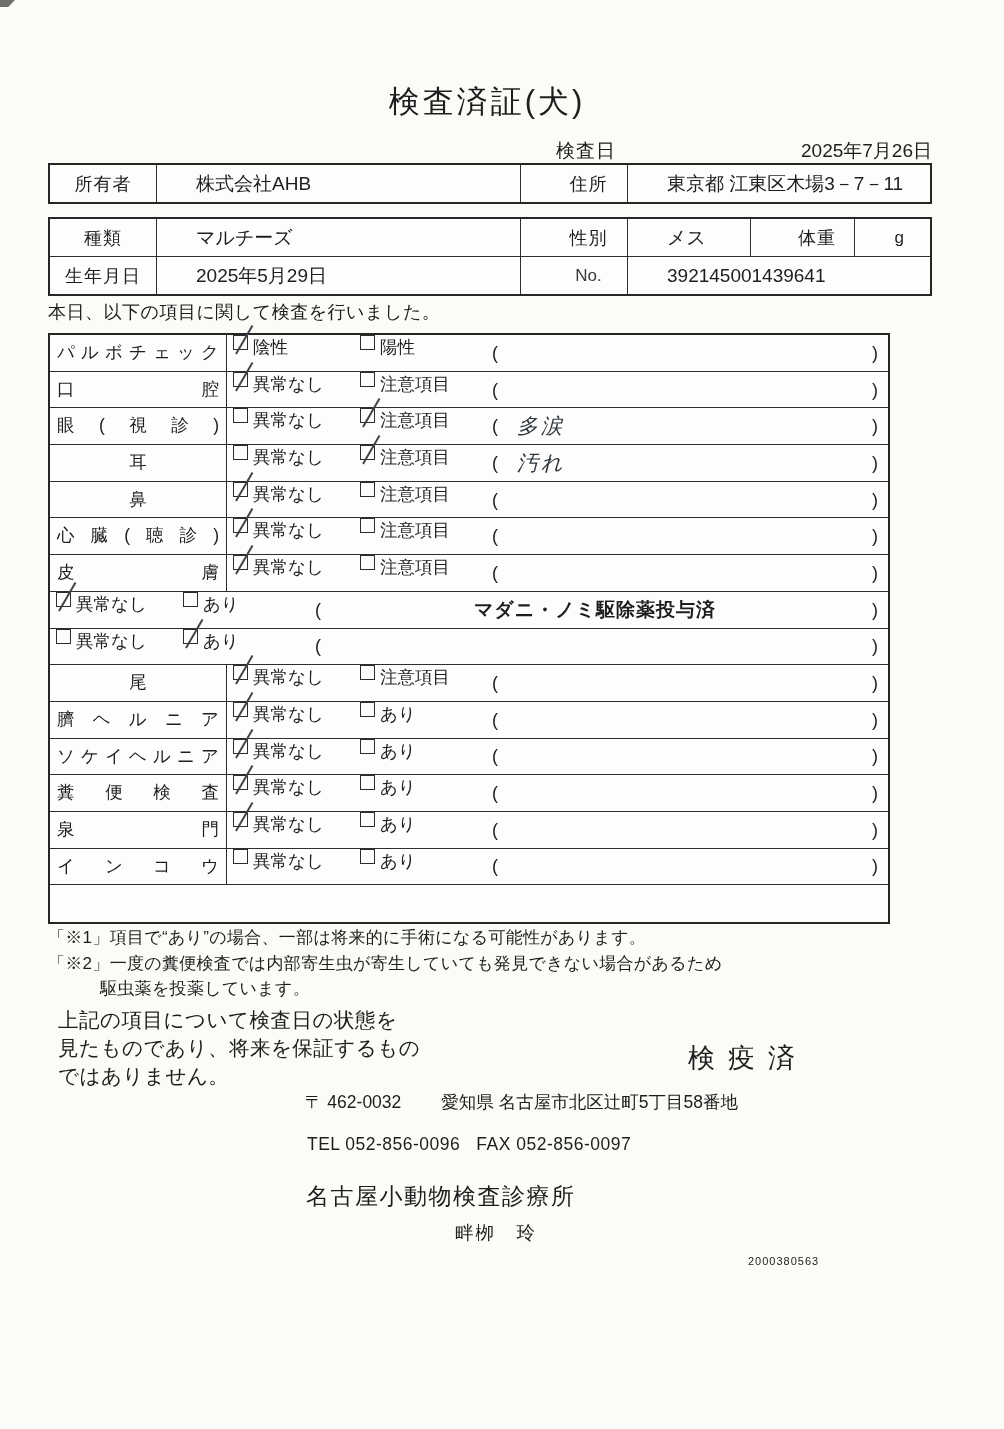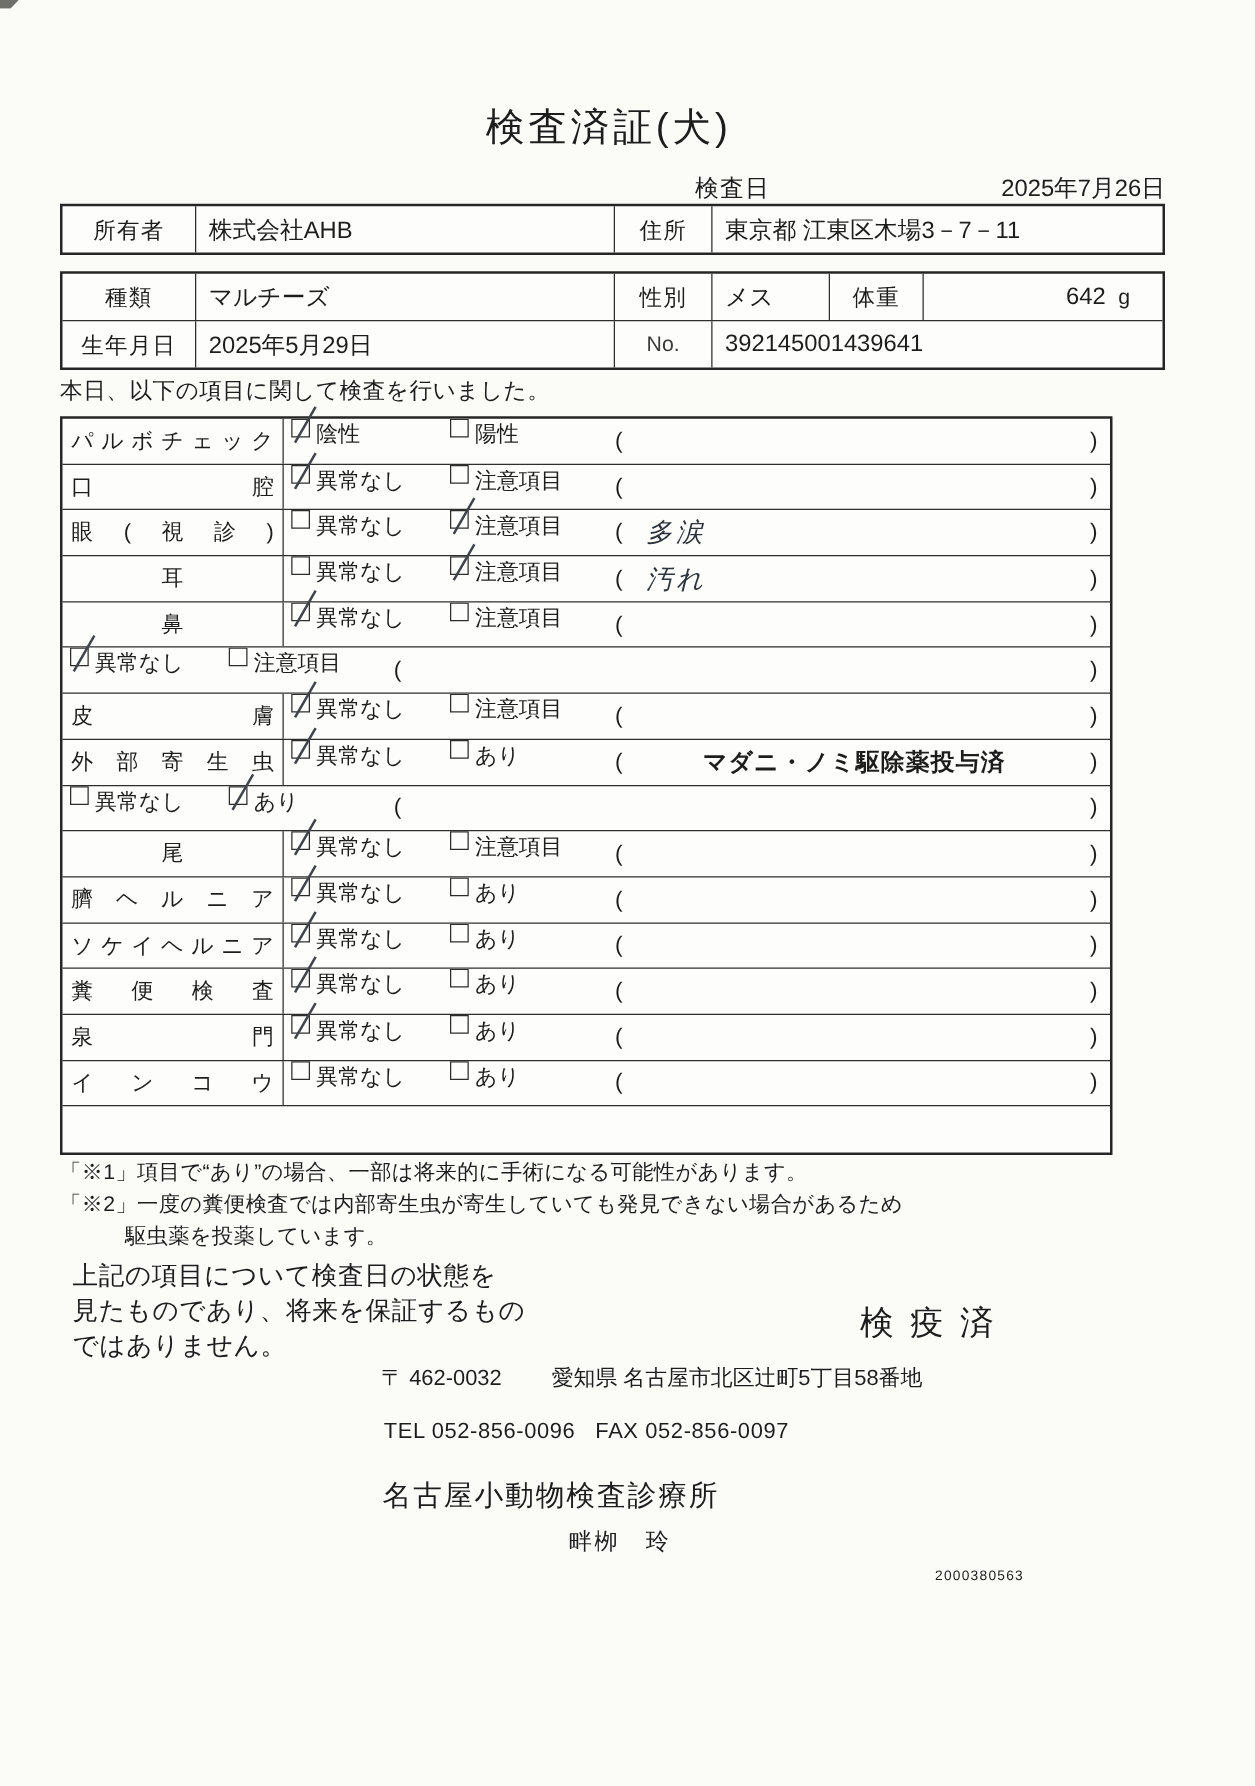--- a/index.html
+++ b/index.html
@@ -14,21 +14,21 @@
   #artifact{left:0;top:0;width:15px;height:7px;background:#70706a;
     clip-path:polygon(0 0,100% 0,55% 100%,0 100%);}
 
   #title{top:81px;left:0;width:974px;text-align:center;
     font-size:31px;letter-spacing:3px;font-weight:500;}
 
   #insp-date-label{top:138px;left:556px;font-size:19px;letter-spacing:1px;}
   #insp-date-value{top:138px;left:732px;width:200px;text-align:right;font-size:19px;}
 
   .tbl{border:2px solid #262626;display:flex;flex-direction:column;box-sizing:border-box;background:#fdfdfb;}
-  .trow{display:flex;flex:1;}
+  .trow{display:flex;flex:1;gap:29px;}
   .trow + .trow{border-top:1.5px solid #2e2e2e;}
   .tcell{box-sizing:border-box;display:flex;align-items:center;overflow:hidden;}
   .tcell.lab{justify-content:center;font-size:18px;letter-spacing:1px;}
   .tcell.val{padding-left:10px;font-size:19px;}
   .br{border-right:1.5px solid #2e2e2e;}
 
   #tbl-owner{left:48px;top:163px;width:884px;height:41px;}
   #tbl-pet{left:48px;top:217px;width:884px;height:79px;}
   .w-lab1{width:107px;}
   .w-val1{width:335px;}
@@ -203,20 +203,21 @@
         <span class="cb"></span>
         <span class="opt-label">注意項目</span>
       </span>
       <span class="po">(</span>
       <span class="note"></span>
       <span class="pc">)</span>
 
     </div>
   </div>
       <div class="c-row">
+    <div class="item-cell">心臓(聴診)</div>
     <div class="row-body">
       <span class="opt opt1">
         <span class="cb checked"></span>
         <span class="opt-label">異常なし</span>
       </span>
       <span class="opt opt2">
         <span class="cb"></span>
         <span class="opt-label">注意項目</span>
       </span>
       <span class="po">(</span>
@@ -236,21 +237,20 @@
         <span class="cb"></span>
         <span class="opt-label">注意項目</span>
       </span>
       <span class="po">(</span>
       <span class="note"></span>
       <span class="pc">)</span>
 
     </div>
   </div>
       <div class="c-row">
-    <div class="item-cell">外部寄生虫</div>
     <div class="row-body">
       <span class="opt opt1">
         <span class="cb checked"></span>
         <span class="opt-label">異常なし</span>
       </span>
       <span class="opt opt2">
         <span class="cb"></span>
         <span class="opt-label">あり</span>
       </span>
       <span class="po">(</span>

